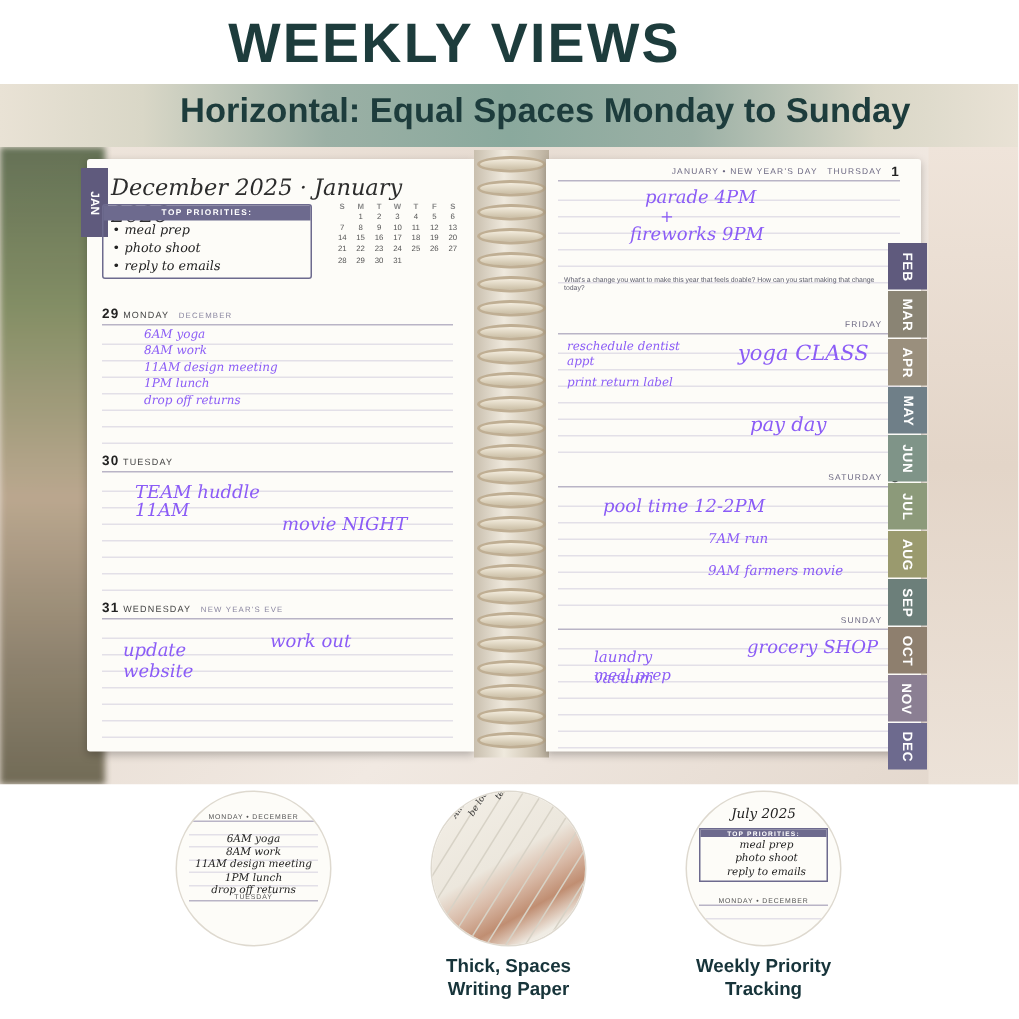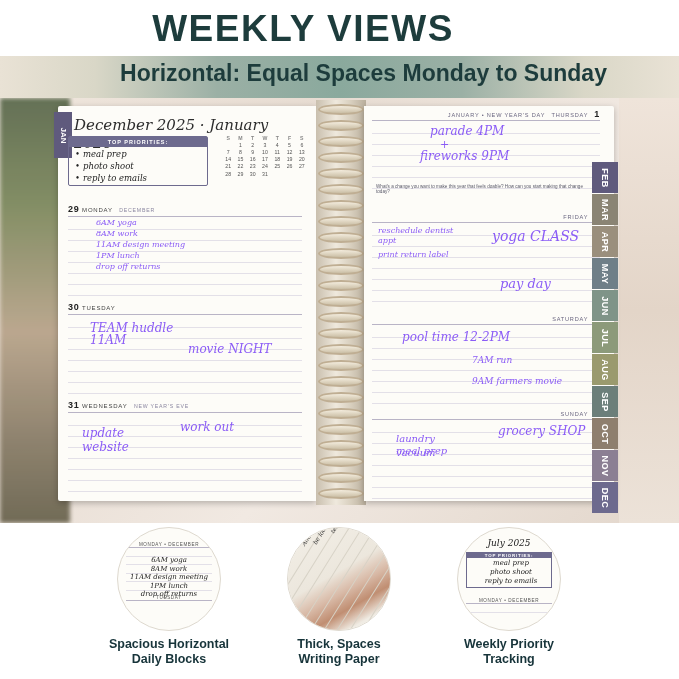--- a/index.html
+++ b/index.html
@@ -463,24 +463,20 @@
         <div style="position:absolute; left:8px; top:14px; right:8px;">
           <div class="c-hd">MONDAY • DECEMBER</div>
           <div class="c-line"><span class="c-txt">6AM  yoga</span></div>
           <div class="c-line"><span class="c-txt">8AM work</span></div>
           <div class="c-line"><span class="c-txt">11AM design meeting</span></div>
           <div class="c-line"><span class="c-txt">1PM lunch</span></div>
           <div class="c-line"><span class="c-txt">drop off returns</span></div>
           <div class="c-hd" style="margin-top:4px;">TUESDAY</div>
         </div>
       </div>
-      <div class="feat-cap">
-        <div>Spacious Horizontal</div>
-        <div>Daily Blocks</div>
-      </div>
     </div>
 
     <div class="feat" style="left:226px; top:0;">
       <div class="circle">
         <div class="pencil-bg"></div>
         <div class="pencil-lines">
           <div class="pl"></div>
             <div class="pl"></div>
             <div class="pl"></div>
             <div class="pl"></div>

